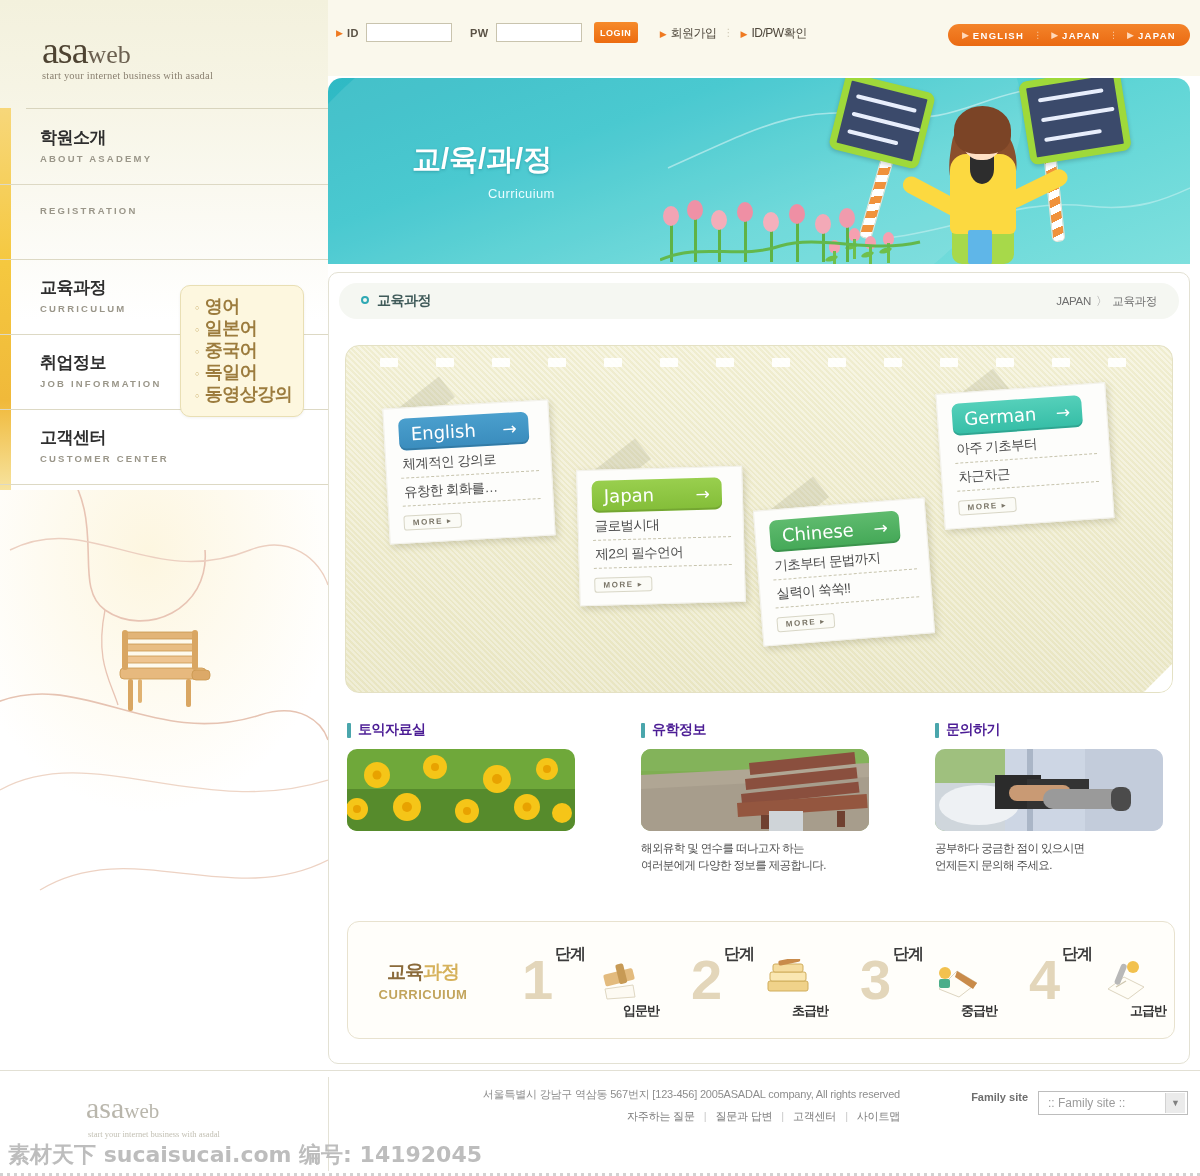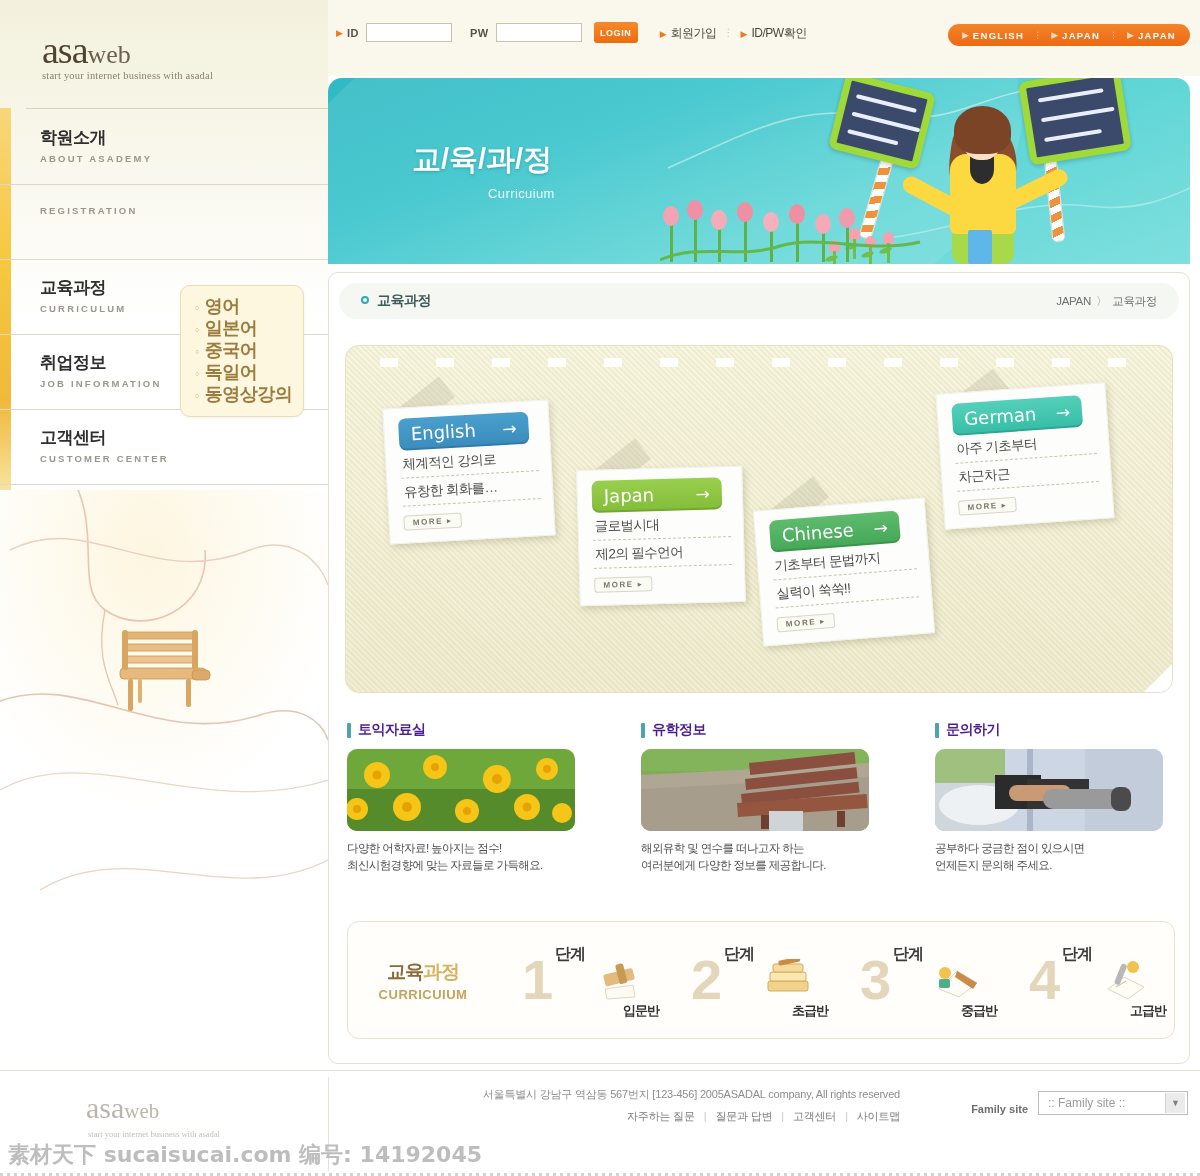--- a/index.html
+++ b/index.html
@@ -294,21 +294,21 @@
   }
   .footer-div { position: absolute; left: 328px; top: 6px; width: 1px; height: 94px; background: #e4e2d6; }
   .f-info {
     position: absolute; left: 340px; top: 14px; width: 560px; text-align: right;
     font-size: 11px; color: #8d8d8d; line-height: 19px; letter-spacing: -0.2px;
   }
   .f-links { margin-top: 3px; font-size: 11px; color: #7c7c7c; }
   .f-links span.k { cursor: pointer; }
   .f-links .bar { margin: 0 9px; color: #c9c9c9; }
   .famsite {
-    position: absolute; right: 12px; top: 20px; display: flex; align-items: flex-end;
+    position: absolute; right: 12px; top: 20px; display: flex; align-items: flex-start;
   }
   .famsite .lab { font-size: 11px; color: #6e6e6e; font-weight: bold; margin-right: 10px; }
   .famsel {
     width: 150px; height: 24px; border: 1px solid #bdbdbd; background: #fff;
     display: flex; align-items: center; justify-content: space-between;
     padding: 0 2px 0 9px; font-size: 12px; color: #9b9b9b; cursor: pointer;
   }
   .famsel .cv {
     width: 20px; height: 20px; background: #ebebeb; border-left: 1px solid #d2d2d2;
     display: flex; align-items: center; justify-content: center; font-size: 9px; color: #808080;
@@ -612,24 +612,20 @@
                 <circle cx="88" cy="18" r="4"></circle>
                 <circle cx="150" cy="30" r="5"></circle>
               <circle cx="200" cy="20" r="4"></circle>
                 <circle cx="60" cy="58" r="5"></circle>
                 <circle cx="120" cy="62" r="4"></circle>
               <circle cx="180" cy="58" r="4.5"></circle>
                 <circle cx="10" cy="60" r="4"></circle>
             </g>
           </svg>
         </div>
-        <div class="feat-txt">
-          <div>다양한 어학자료! 높아지는 점수!</div>
-          <div>최신시험경향에 맞는 자료들로 가득해요.</div>
-        </div>
       </div>
 
       <div class="feat" style="left:294px;">
         <div class="feat-h">유학정보</div>
         <div class="feat-img">
           <svg width="228" height="82" viewBox="0 0 228 82">
             <rect width="228" height="82" fill="#7fae52"></rect>
             <rect y="0" width="228" height="22" fill="#83b35a"></rect>
             <path d="M0,26 L228,14 L228,82 L0,82 Z" fill="#b0a694"></path>
             <path d="M0,40 L228,28 L228,82 L0,82 Z" fill="#a79d8c"></path>

